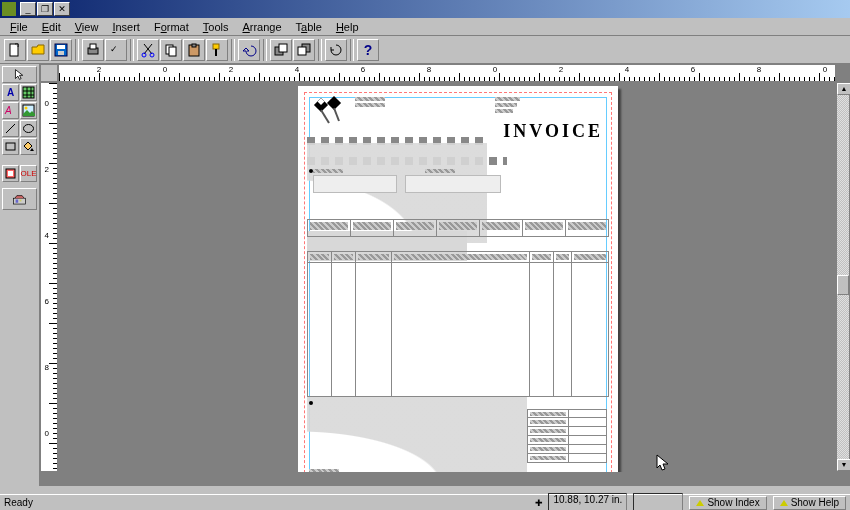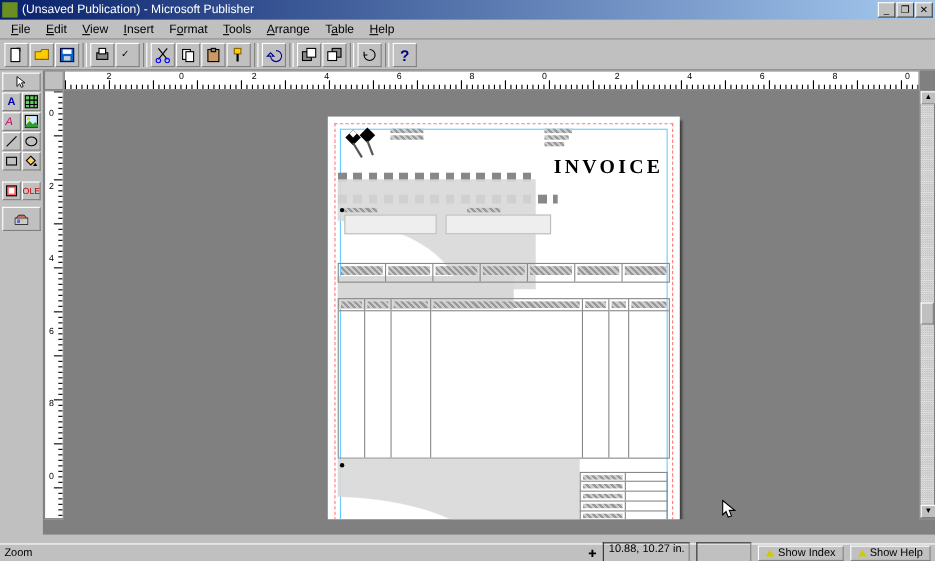--- a/index.html
+++ b/index.html
@@ -52,21 +52,21 @@
 .sb-btn { width:14px; height:12px; background:#c0c0c0; border:1px solid #fff; border-right-color:#808080; border-bottom-color:#808080; font-size:7px; text-align:center; line-height:10px; cursor:pointer;}
 .sb-track { flex:1; height:12px; background: repeating-conic-gradient(#c0c0c0 0% 25%, #e0e0e0 0% 50%) 50% / 2px 2px; position:relative;}
 .sb-thumb { position:absolute; height:12px; background:#c0c0c0; border:1px solid #fff; border-right-color:#808080; border-bottom-color:#808080;}
 .scroll-v .sb-track-v { position:absolute; top:12px; bottom:12px; left:0; right:0; background: repeating-conic-gradient(#c0c0c0 0% 25%, #e0e0e0 0% 50%) 50% / 2px 2px;}
 .scroll-v .sb-thumb-v { position:absolute; left:0; right:0; height:20px; background:#c0c0c0; border:1px solid #fff; border-right-color:#808080; border-bottom-color:#808080;}
 
 .page-label { font-size:9px; padding:0 2px; }
 .zoom-box { width:36px; height:12px; background:#fff; border:1px inset #808080; font-size:9px; padding:0 2px; line-height:10px;}
 
 
-.page { position:absolute; left:240px; top:4px; width:320px; height:398px; background:#fff; box-shadow: 3px 3px 2px rgba(0,0,0,.5); margin-top: 20px;}
+.page { position:absolute; left:240px; top:4px; width:320px; height:398px; background:#fff; box-shadow: 3px 3px 2px rgba(0,0,0,.5);}
 .page-inner { position:absolute; inset:6px; border:1px dashed #f77; }
 .inv-guides { position:absolute; inset:4px; border:1px solid #6cf; pointer-events:none;}
 
 .logo-box { position:absolute; left:6px; top:2px; width:40px; height:30px; }
 .logo-box svg { width:100%; height:100%; }
 .placeholder { background: repeating-linear-gradient(45deg,#999 0 2px,#ccc 2px 4px); }
 .ph-a { position:absolute; left:50px; top:4px; width:30px; height:4px; }
 .ph-b { position:absolute; left:50px; top:10px; width:30px; height:4px; }
 .ph-c { position:absolute; left:190px; top:4px; width:25px; height:4px; }
 .ph-d { position:absolute; left:190px; top:10px; width:22px; height:4px; }
@@ -122,21 +122,20 @@
 .tri{width:0;height:0;border-left:4px solid transparent;border-right:4px solid transparent;border-bottom:6px solid #000;display:inline-block;}
 .tri.yellow{border-bottom-color:#cc0;}
 
 .cursor-img { position:absolute; pointer-events:none; }
 </style>
 </head>
 <body>
 
 <div class="titlebar">
   <span class="icon"></span>
-  <span class="title">(Unsaved Publication) - Microsoft Publisher</span>
   <div class="winbtns">
     <div class="winbtn">_</div>
     <div class="winbtn">❐</div>
     <div class="winbtn">✕</div>
   </div>
 </div>
 
 <div class="menubar">
   <div class="menuitem"><u>F</u><span>ile</span></div>
   <div class="menuitem"><u>E</u>dit</div>
@@ -710,21 +709,21 @@
       <div class="sb-track-v">
           <div class="sb-thumb-v" style="top:180px"></div>
         </div>
       <div class="sb-btn" style="position:absolute;bottom:0;left:0;right:0">▼</div>
     </div>
 
   </div>
 </div>
 
 <div class="statusbar">
-  <span>Zoom</span>
+  <span>Ready</span>
   <div class="spacer"></div>
   <span style="font-size:9px">✚</span>
   <div class="slot">10.88, 10.27 in.</div>
   <div class="slot" style="width:50px"></div>
   <div class="sbtn">
       <span class="tri yellow"></span>
       <span>Show Index</span>
     </div>
   <div class="sbtn">
       <span class="tri yellow"></span>

